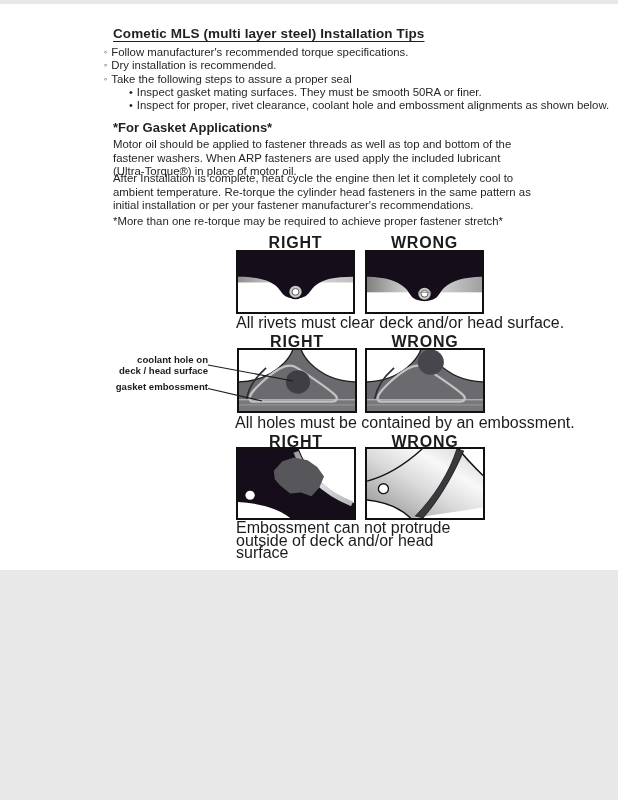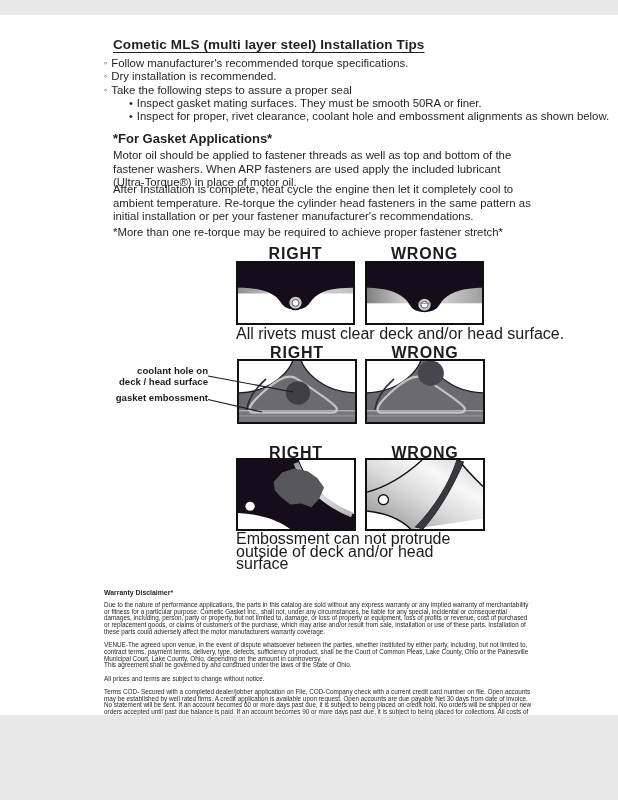--- a/index.html
+++ b/index.html
@@ -1,19 +1,19 @@
 <!DOCTYPE html>
 <html><head>
 <meta charset="utf-8">
 <style>
   html,body{margin:0;padding:0;background:#e8e8e8;}
   .page{
-    position:relative;width:618px;height:700px;background:#ffffff;
+    position:relative;width:618px;height:566px;background:#ffffff;
     font-family:"Liberation Sans",sans-serif;color:#231f20;overflow:hidden;
-    margin:15px auto;
+    margin:4px auto;
   }
   .abs{position:absolute;}
   .title{
     left:113px;top:22px;margin:0;font-size:13.5px;font-weight:bold;
     text-decoration:underline;text-underline-offset:3px;letter-spacing:0.1px;
   }
   .tips{left:104px;top:42px;font-size:11.4px;line-height:13.3px;}
   .tip{display:flex;align-items:flex-start;}
   .tip .bo{font-size:9px;line-height:13.3px;margin-right:4px;}
   .tip.sub{margin-left:25px;}
@@ -141,20 +141,21 @@
       <path d="M15,55 C11,55 10,52 12,48 C15,42 30,27 42,20 C48,16.5 55,15.5 60,19 C72,27 92,41 99,47.5 C102.5,50.5 102,55 96,55 Z" fill="none" stroke="#c2c2c4" stroke-width="2.4"></path>
       <circle cx="66" cy="13" r="13.5" fill="#46464c"></circle>
     </svg>
   </div>
 
   <svg class="abs leader" style="left:205px;top:350px;width:105px;height:55px;" viewBox="0 0 105 55">
     <line x1="3" y1="11" x2="88" y2="27" stroke="#1a1a1a" stroke-width="1.1"></line>
     <line x1="3" y1="34.5" x2="57" y2="47" stroke="#1a1a1a" stroke-width="1.1"></line>
   </svg>
 
+  <div class="abs dg-caption" style="left:235px;top:413px;">All holes must be contained by an embossment.</div>
 
   <div class="abs dg-header" style="left:236px;top:429px;width:120px;">RIGHT</div>
   <div class="abs dg-header" style="left:365px;top:429px;width:120px;">WRONG</div>
 
   <div class="abs dgbox" style="left:236px;top:443px;width:120px;height:73px;">
     <svg viewBox="0 0 120 73" preserveAspectRatio="none">
       <defs>
         <linearGradient id="r3s" x1="0" y1="0" x2="1" y2="1">
           <stop offset="0" stop-color="#9a9a9a"></stop>
             <stop offset="0.5" stop-color="#e0e0e0"></stop>

